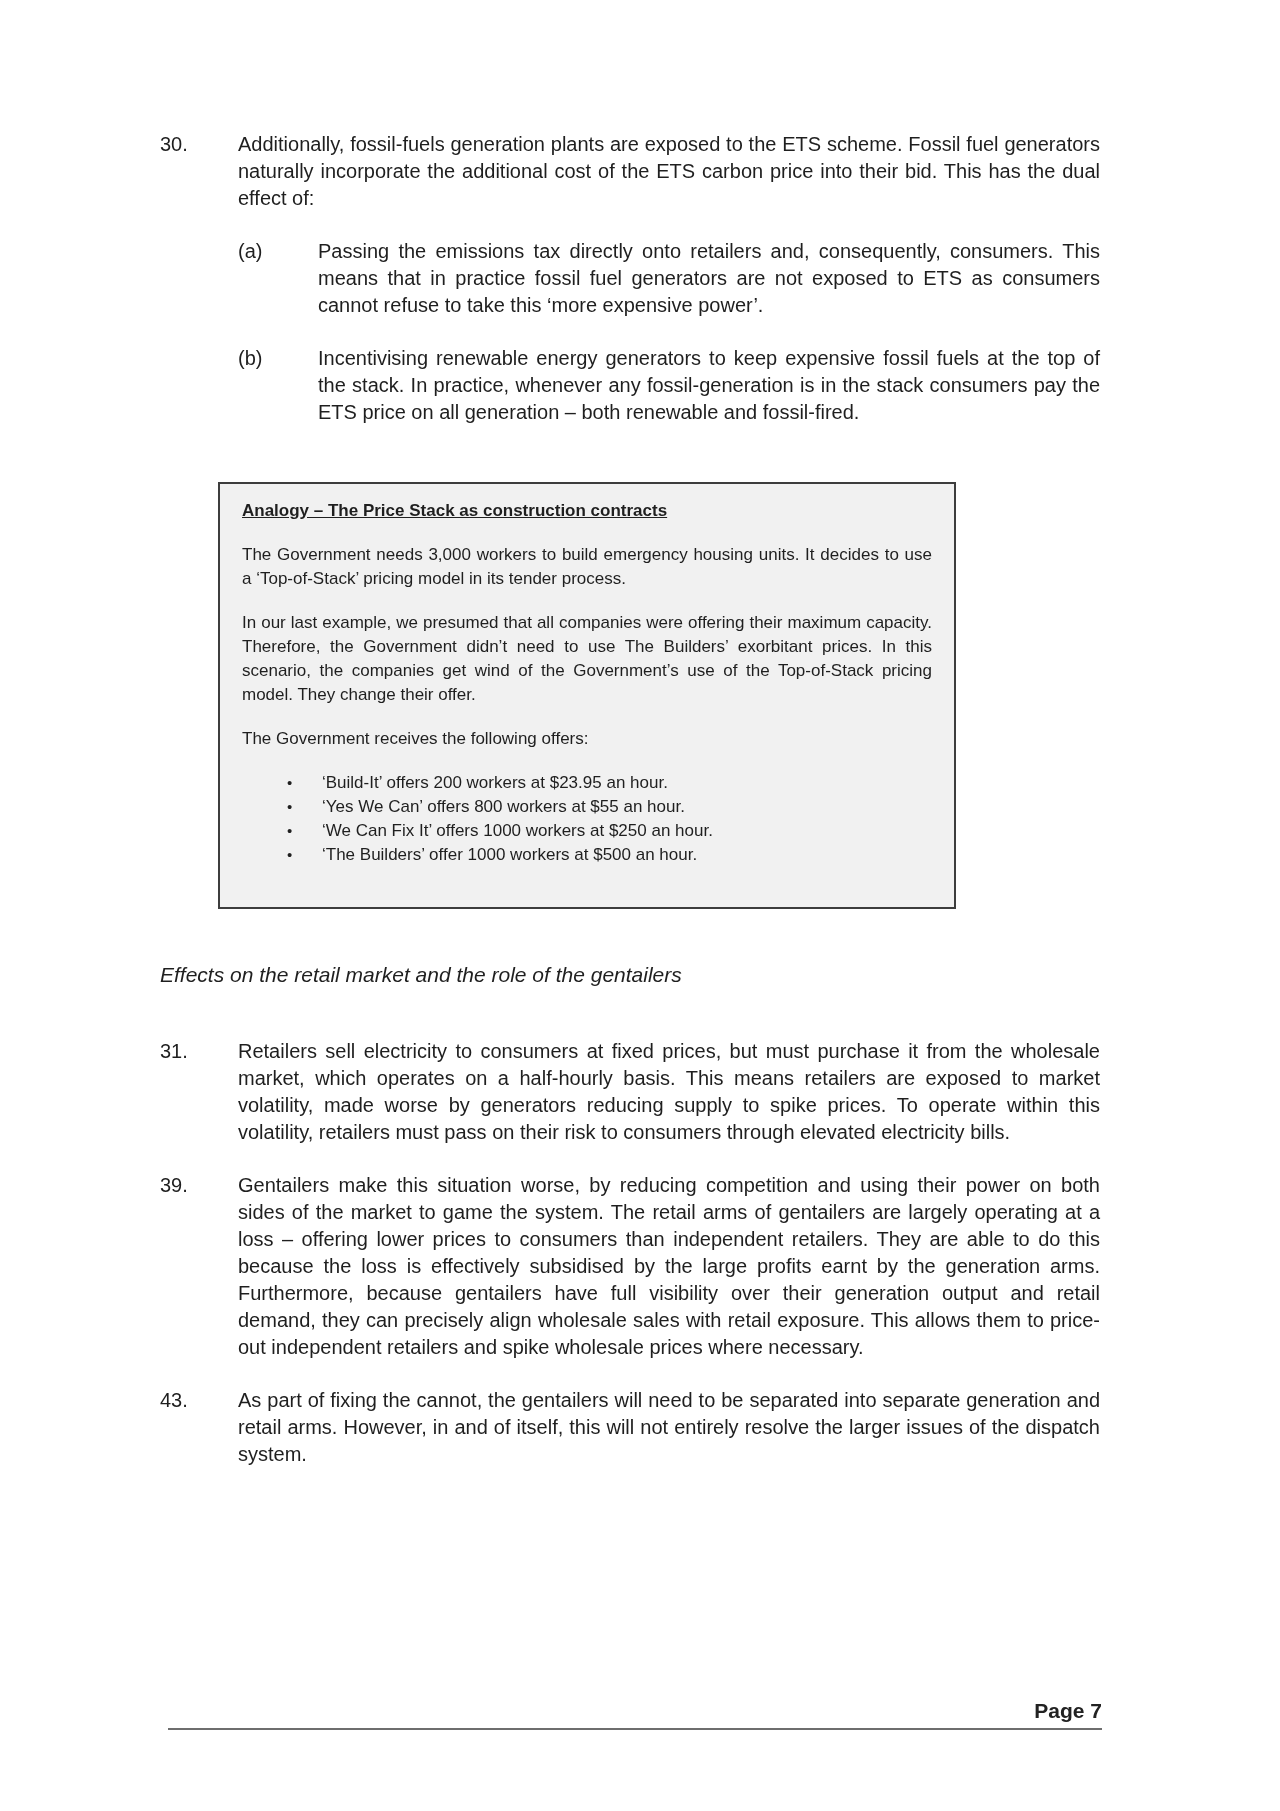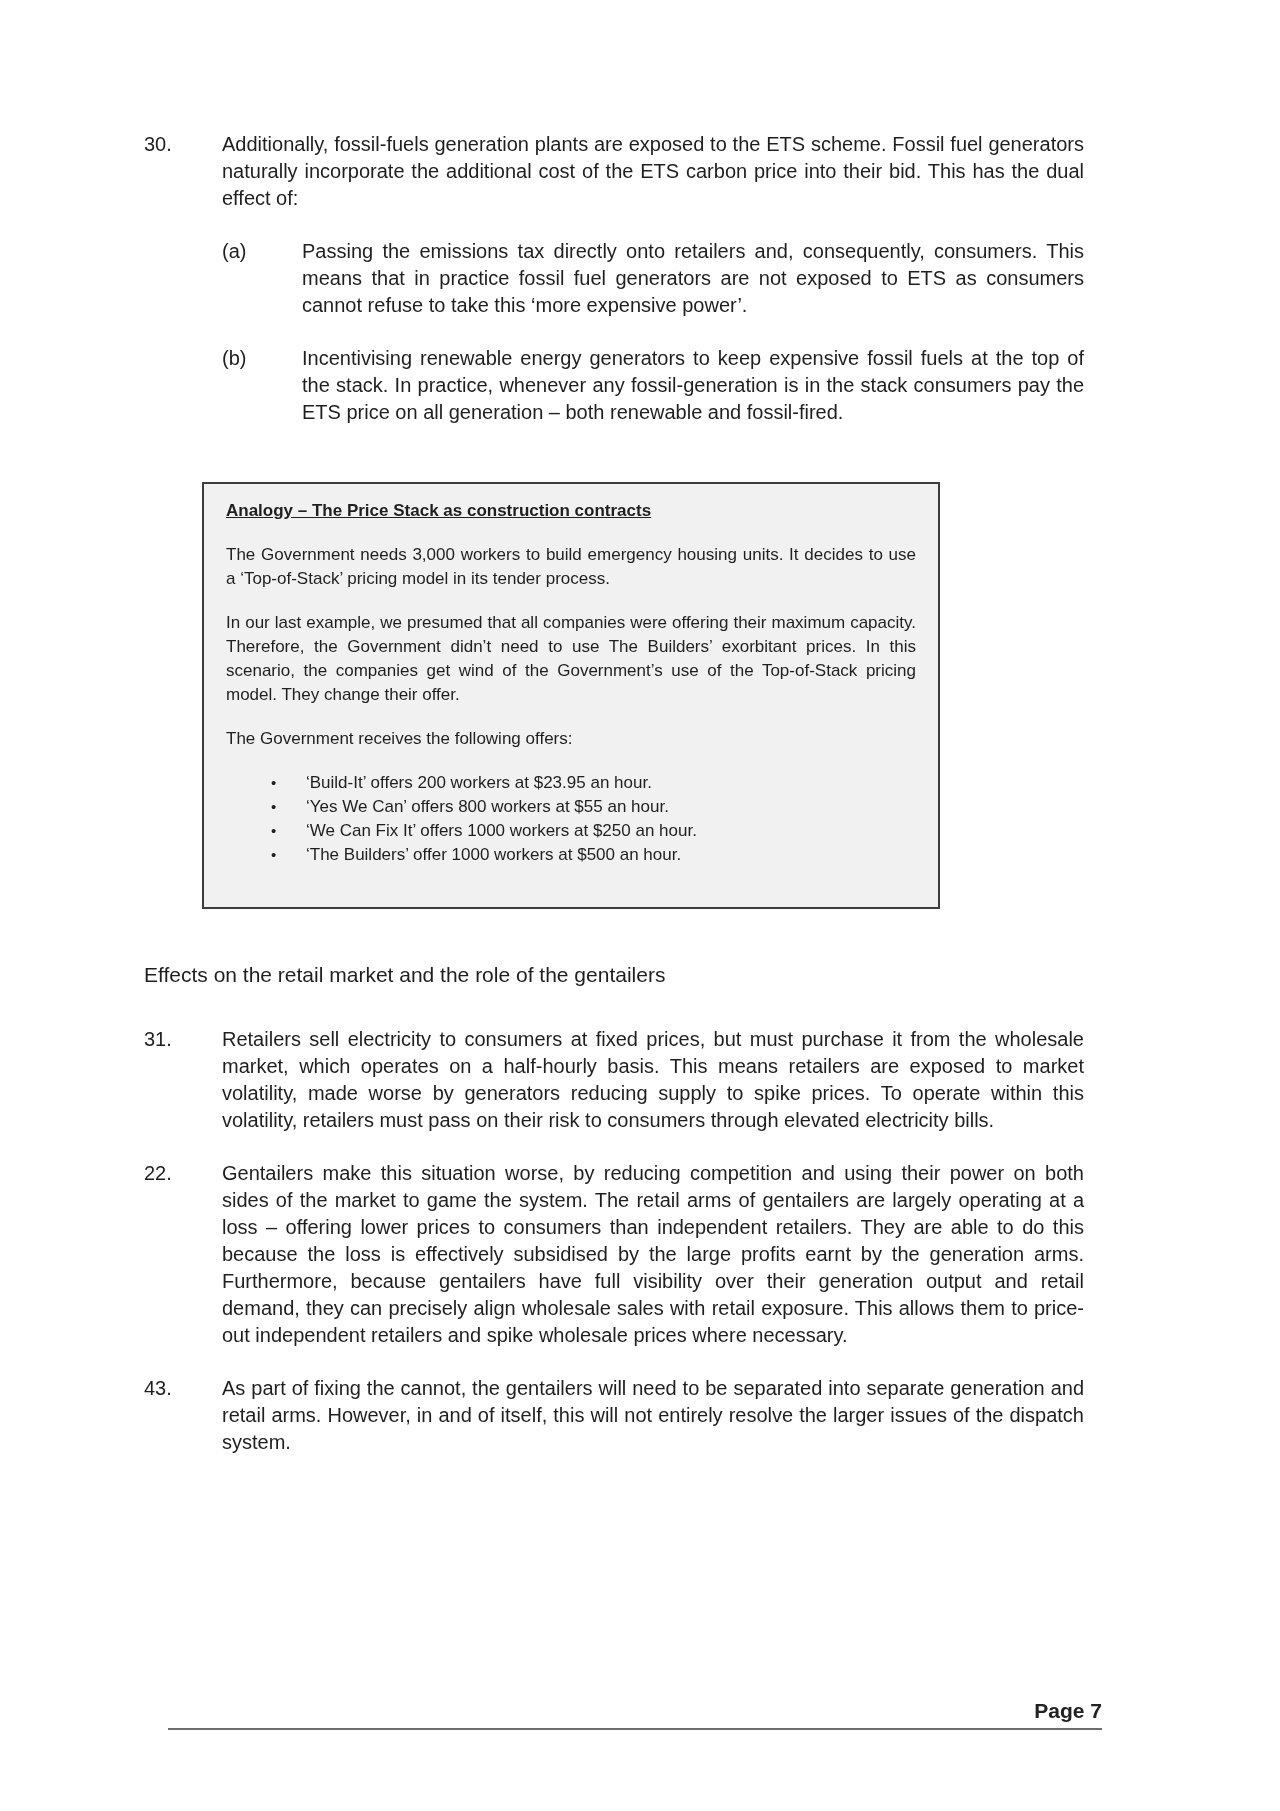--- a/index.html
+++ b/index.html
@@ -11,21 +11,21 @@
     position: relative;
     width: 1280px;
     height: 1811px;
     background: #ffffff;
     overflow: hidden;
     font-family: "Liberation Sans", sans-serif;
     color: #1f1f1f;
   }
   .content {
     position: absolute;
-    left: 144px;
+    left: 160px;
     top: 131px;
     width: 940px;
     font-size: 20px;
     line-height: 27px;
   }
   
   .para {
     display: flex;
     margin: 0 0 26px 0;
   }
@@ -82,24 +82,25 @@
     display: flex;
     margin-left: 45px;
   }
   .bullet-marker {
     flex: none;
     width: 35px;
     font-size: 15px;
   }
   
   .section-heading {
+    font-style: italic;
     font-weight: normal;
     font-size: 21px;
     line-height: 27px;
-    margin: 0 0 38px 0;
+    margin: 0 0 50px 0;
   }
   
   .footer {
     position: absolute;
     left: 168px;
     top: 1700px;
     width: 934px;
     text-align: right;
     font-size: 21px;
     font-weight: 600;
@@ -156,21 +157,21 @@
     </aside>
 
     <h2 class="section-heading">Effects on the retail market and the role of the gentailers</h2>
 
     <section class="para">
       <div class="para-num">31.</div>
       <div class="para-body">Retailers sell electricity to consumers at fixed prices, but must purchase it from the wholesale market, which operates on a half-hourly basis. This means retailers are exposed to market volatility, made worse by generators reducing supply to spike prices. To operate within this volatility, retailers must pass on their risk to consumers through elevated electricity bills.</div>
     </section>
 
     <section class="para">
-      <div class="para-num">22.</div>
+      <div class="para-num">39.</div>
       <div class="para-body">Gentailers make this situation worse, by reducing competition and using their power on both sides of the market to game the system. The retail arms of gentailers are largely operating at a loss – offering lower prices to consumers than independent retailers. They are able to do this because the loss is effectively subsidised by the large profits earnt by the generation arms. Furthermore, because gentailers have full visibility over their generation output and retail demand, they can precisely align wholesale sales with retail exposure. This allows them to price-out independent retailers and spike wholesale prices where necessary.</div>
     </section>
 
     <section class="para">
       <div class="para-num">43.</div>
       <div class="para-body">As part of fixing the cannot, the gentailers will need to be separated into separate generation and retail arms. However, in and of itself, this will not entirely resolve the larger issues of the dispatch system.</div>
     </section>
 
   </div>
 

